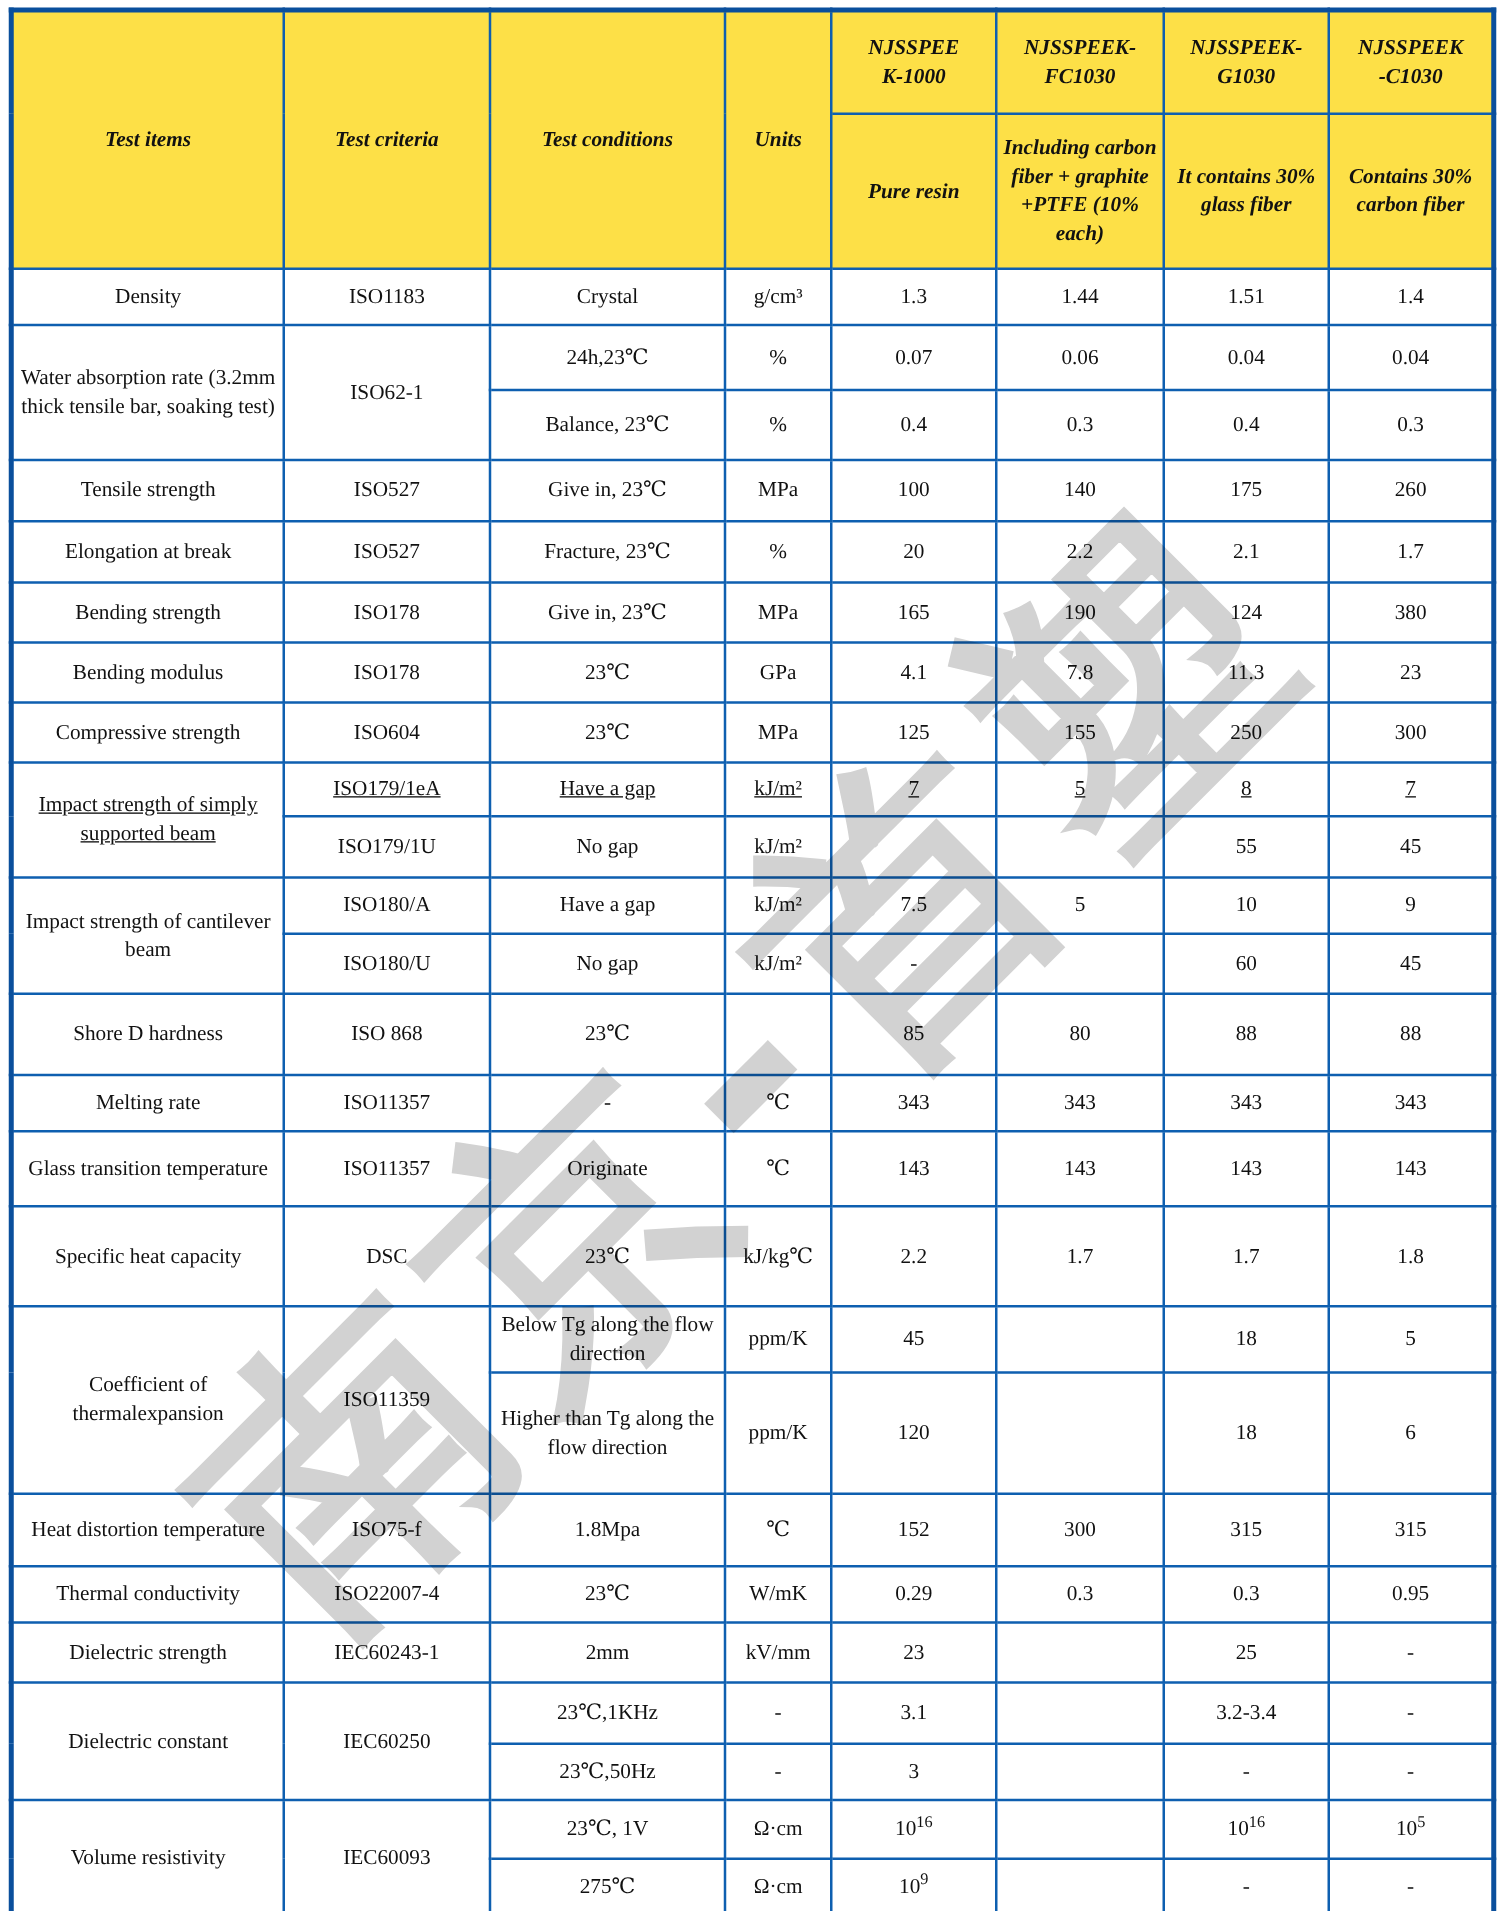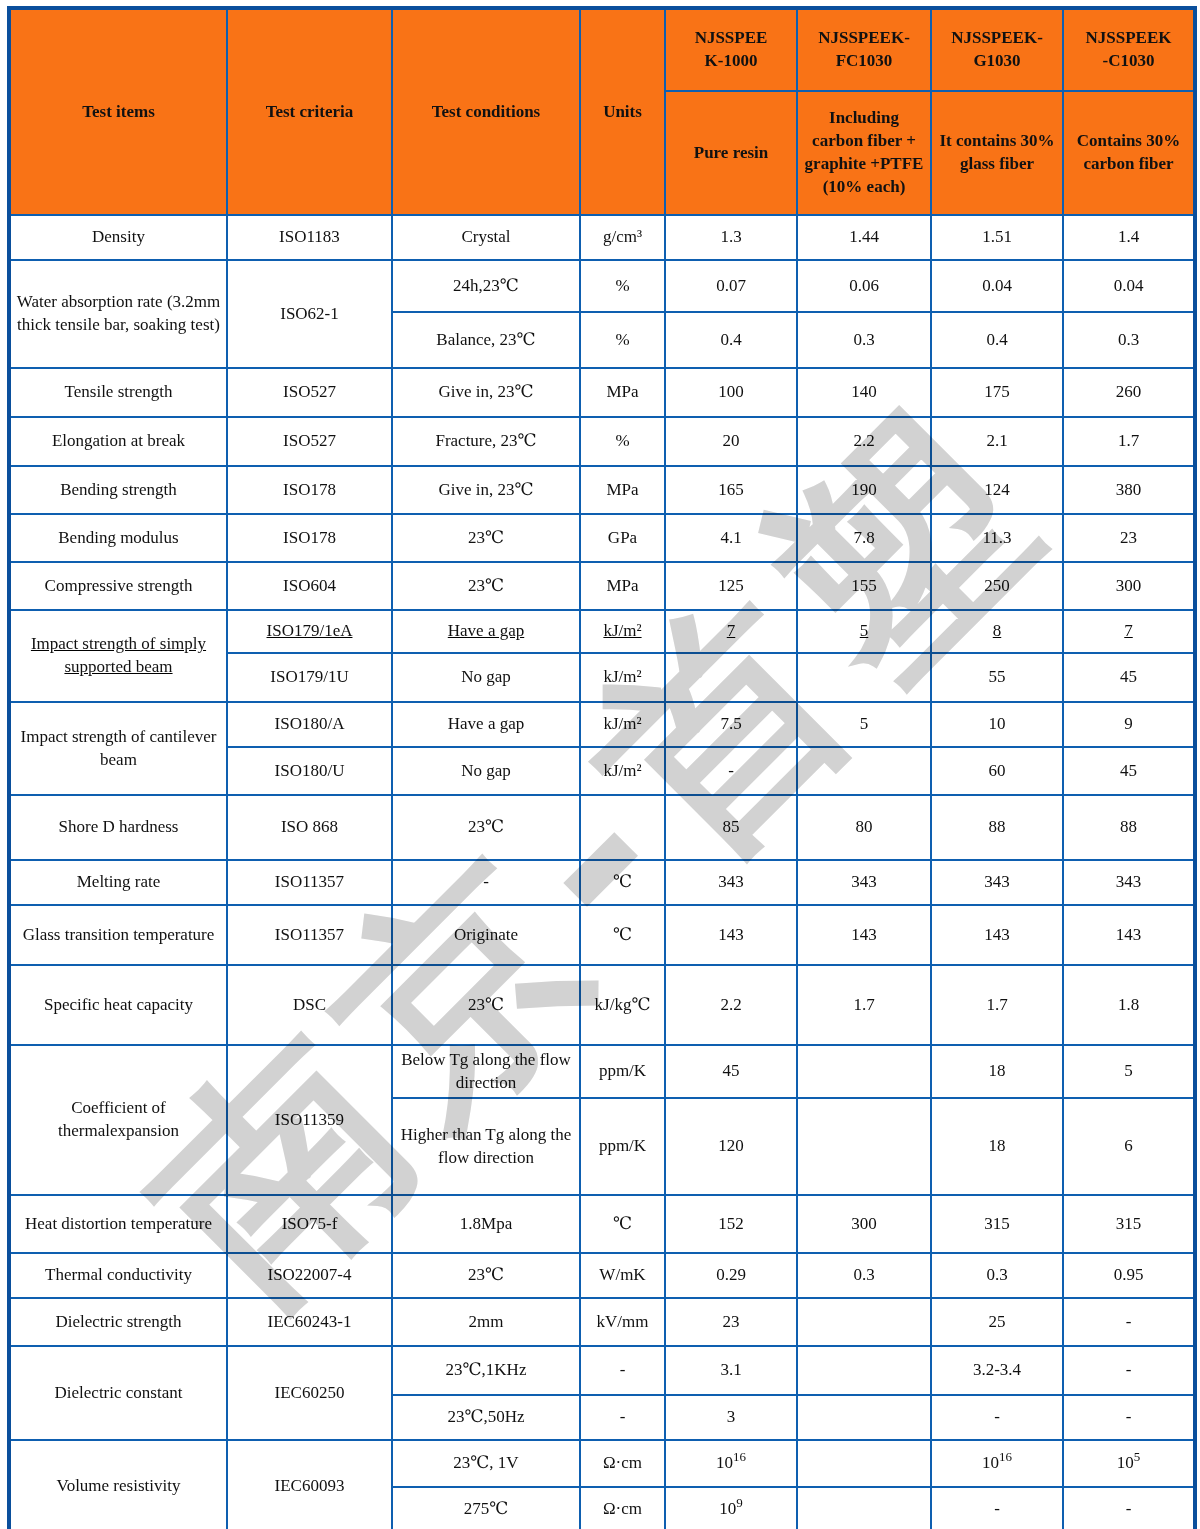--- a/index.html
+++ b/index.html
@@ -24,23 +24,24 @@
     vertical-align:middle;
     padding:2px 4px;
     color:#111111;
     font-size:17px;
     line-height:1.35;
     word-wrap:break-word;
     overflow-wrap:break-word;
   }
   
   thead th{
-    background:#f97316;
+    background:#fde047;
     color:#ffffff;
     font-weight:bold;
+    font-style:italic;
   }
   thead tr.hr1{height:83px;}
   thead tr.hr2{height:124px;}
   th.hcol{font-size:20px;}
   th.model{font-size:19px;white-space:pre-line;line-height:1.25;}
   th.mdesc{font-size:17px;line-height:1.3;}
   
   td.c-item{font-size:17px;}
   td.c-crit{font-size:17px;}
   td.c-cond{font-size:17px;}

